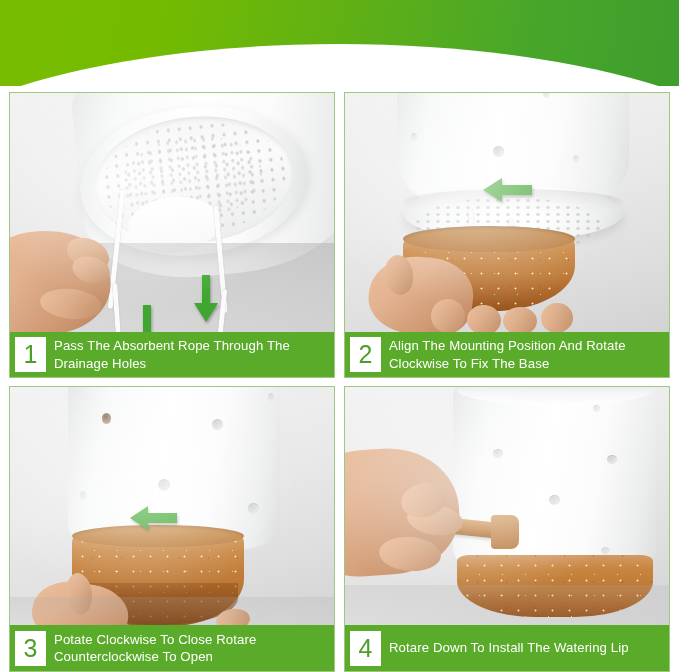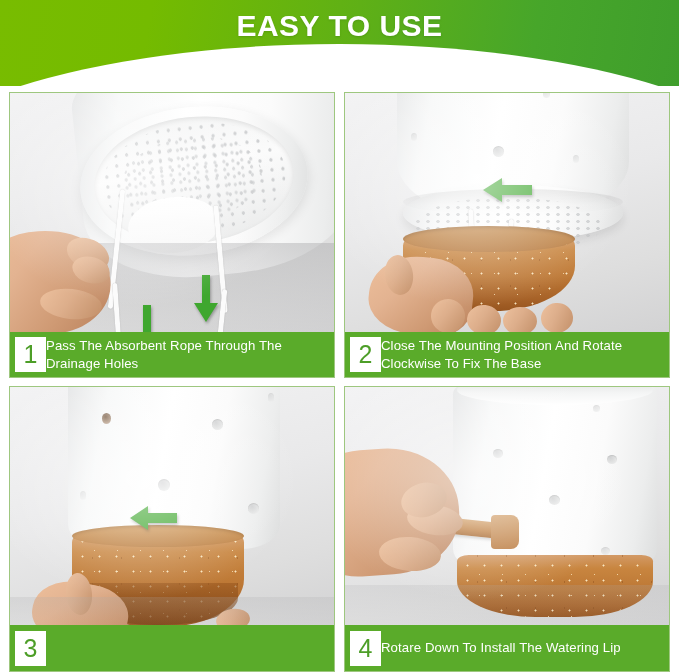--- a/index.html
+++ b/index.html
@@ -188,35 +188,35 @@
     color: #4d9e28;
     font-size: 25px;
     font-weight: normal;
     display: flex;
     align-items: center;
     justify-content: center;
     font-family: "Liberation Sans", sans-serif;
     line-height: 1;
   }
   .cap-text {
+    margin-left: 8px;
     color: #ffffff;
     font-size: 13.2px;
     line-height: 1.32;
     font-family: "Liberation Sans", sans-serif;
     letter-spacing: 0.1px;
   }
   .cap-single { display: flex; align-items: center; }
 </style>
 </head>
 <body>
 
 <div class="banner">
   <div class="banner-fill"></div>
   <div class="banner-curve"></div>
-  <div class="banner-title">EASY TO USE</div>
 </div>
 
 <div class="grid">
 
   <div class="panel panel-r1">
     <div class="photo">
 
       <div class="pot-white" style="left:68px; top:-48px; width:268px; height:230px; border-radius:46% 46% 44% 44% / 22% 22% 30% 30%; transform:rotate(-6deg);"></div>
 
       <div class="pot-white" style="left:70px; top:14px; width:228px; height:148px; border-radius:50%; transform:rotate(-6deg); box-shadow:0 4px 12px rgba(0,0,0,0.10);"></div>
@@ -293,21 +293,21 @@
         <svg width="50" height="26" viewBox="0 0 50 26">
           <polygon points="0,13 19,1 19,8 49,8 49,18 19,18 19,25" fill="#3fa72f"></polygon>
         </svg>
       </div>
 
       <div class="vignette"></div>
     </div>
 
     <div class="caption">
       <div class="num">2</div>
-      <div class="cap-text">Close The Mounting Position And Rotate Clockwise To Fix The Base</div>
+      <div class="cap-text">Align The Mounting Position And Rotate Clockwise To Fix The Base</div>
     </div>
   </div>
 
   <div class="panel panel-r2">
     <div class="photo">
 
       <div class="pot-white" style="left:58px; top:-14px; width:212px; height:176px; border-radius:6% 6% 18% 18% / 4% 4% 14% 14%;"></div>
 
       <div class="hole" style="left:92px; top:26px; width:9px; height:11px; background:radial-gradient(circle at 40% 35%,#7a5f47 0%,#b49a84 70%,#d6cfc8 100%);"></div>
       <div class="hole" style="left:202px; top:32px; width:11px; height:11px;"></div>
@@ -333,20 +333,21 @@
         <svg width="48" height="26" viewBox="0 0 48 26">
           <polygon points="0,13 18,1 18,8 47,8 47,18 18,18 18,25" fill="#3fa72f"></polygon>
         </svg>
       </div>
 
       <div class="vignette"></div>
     </div>
 
     <div class="caption">
       <div class="num">3</div>
+      <div class="cap-text">Potate Clockwise To Close Rotare Counterclockwise To Open</div>
     </div>
   </div>
 
   <div class="panel panel-r2">
     <div class="photo">
 
       <div class="pot-white" style="left:108px; top:-4px; width:204px; height:188px; border-radius:8% 8% 16% 16% / 6% 6% 12% 12%;"></div>
       <div style="position:absolute; left:112px; top:-12px; width:196px; height:30px; border-radius:50%; background:linear-gradient(180deg,#d9dadb 0%,#f4f5f5 60%,#ffffff 100%);"></div>
 
       <div class="hole" style="left:148px; top:62px; width:10px; height:9px;"></div>

